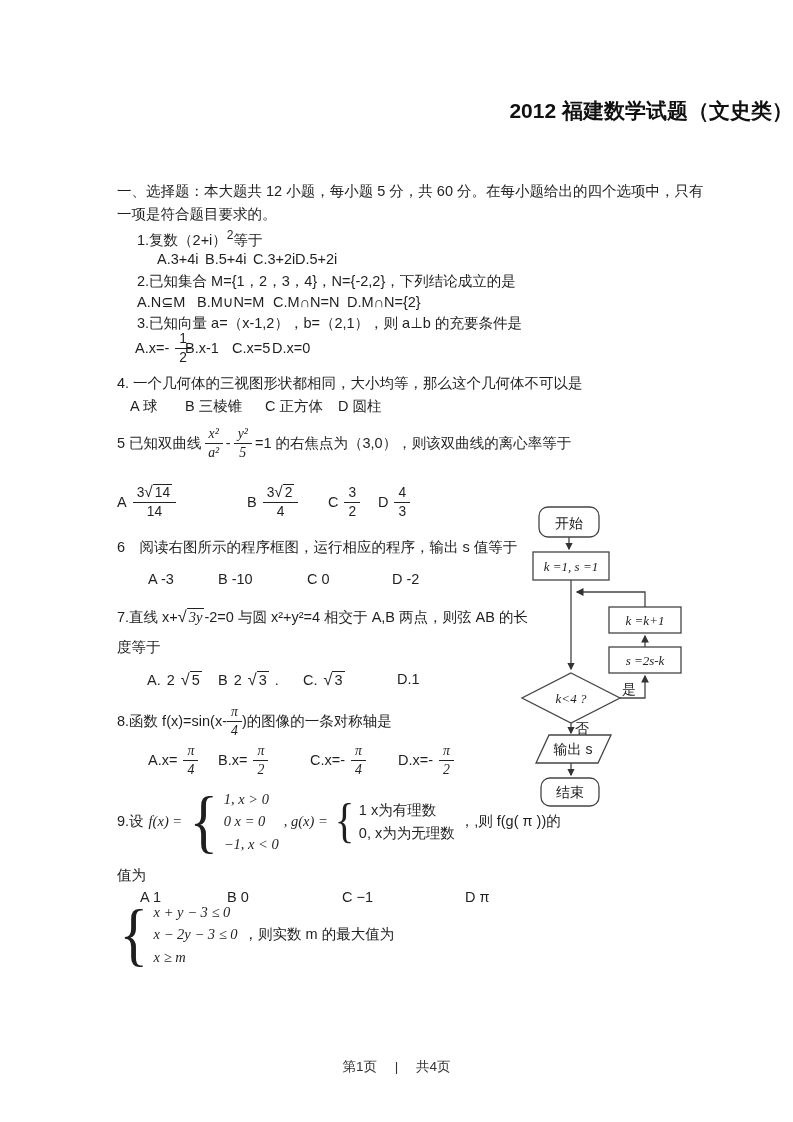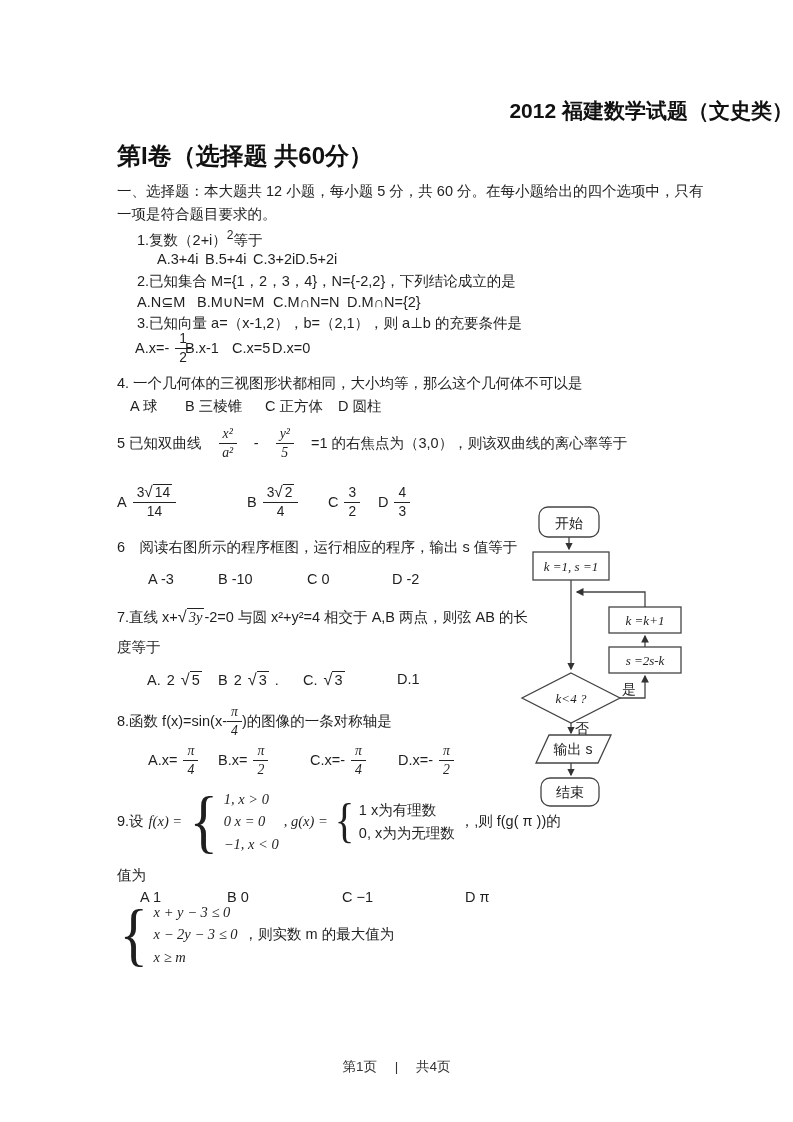--- a/index.html
+++ b/index.html
@@ -37,21 +37,21 @@
   
   #q1s{top:228px;left:137px;}
   #q1o{top:251px;margin-left:20px;} #q1o .p1{left:137px}#q1o .p2{left:185px}#q1o .p3{left:233px}#q1o .p4{left:275px}
   #q2s{top:272px;left:137px;}
   #q2o{top:294px;} #q2o .p1{left:137px}#q2o .p2{left:197px}#q2o .p3{left:273px}#q2o .p4{left:347px}
   #q3s{top:314px;left:137px;}
   #q3o{top:330px;height:36px;}
   #q3o .p1{left:135px;top:0;} #q3o .p2{left:185px;top:10px}#q3o .p3{left:232px;top:10px}#q3o .p4{left:272px;top:10px}
   #q4s{top:374px;left:117px;}
   #q4o{top:397px;text-align:right;} #q4o .p1{left:130px}#q4o .p2{left:185px}#q4o .p3{left:265px}#q4o .p4{left:338px}
-  #q5s{top:423px;left:117px;display:flex;align-items:center;height:40px;gap:17px;white-space:nowrap;}
+  #q5s{top:423px;left:117px;display:flex;align-items:center;height:40px;gap:3px;white-space:nowrap;}
   #q5o{top:477px;height:50px;}
   #q5o .p1{left:117px}#q5o .p2{left:247px}#q5o .p3{left:328px}#q5o .p4{left:378px}
   #q6s{top:538px;left:117px;}
   #q6o{top:571px;} #q6o .p1{left:148px}#q6o .p2{left:218px}#q6o .p3{left:307px}#q6o .p4{left:392px}
   #q7s1{top:602px;left:117px;display:flex;align-items:center;height:30px;white-space:nowrap;}
   #q7s2{top:638px;left:117px;}
   #q7o{top:665px;height:30px;}
   #q7o .p1{left:147px}#q7o .p2{left:218px}#q7o .p3{left:303px}#q7o .p4{left:397px;top:6px}
   #q8s{top:702px;left:117px;display:flex;align-items:center;height:38px;white-space:nowrap;justify-content:flex-end;}
   #q8o{top:741px;height:38px;}
@@ -66,21 +66,20 @@
   #flowchart{left:505px;top:495px;}
   #flowchart text{font-size:14px;fill:#222;}
   #flowchart text.mi{font-family:"Liberation Serif",serif;font-style:italic;font-size:13px;}
 </style>
 </head>
 <body>
 
 <div id="doc">
 
   <div id="title" class="abs">2012 福建数学试题（文史类）</div>
-  <div id="section" class="abs">第I卷（选择题 共60分）</div>
   <div id="intro1" class="abs">一、选择题：本大题共 12 小题，每小题 5 分，共 60 分。在每小题给出的四个选项中，只有</div>
   <div id="intro2" class="abs">一项是符合题目要求的。</div>
 
   <div id="q1s" class="abs">
     <span>1.复数（2+i）</span><sup>2</sup><span>等于</span>
   </div>
   <div id="q1o" class="abs orow">
     <span class="p1">A.3+4i</span>
     <span class="p2">B.5+4i</span>
     <span class="p3">C.3+2i</span>

